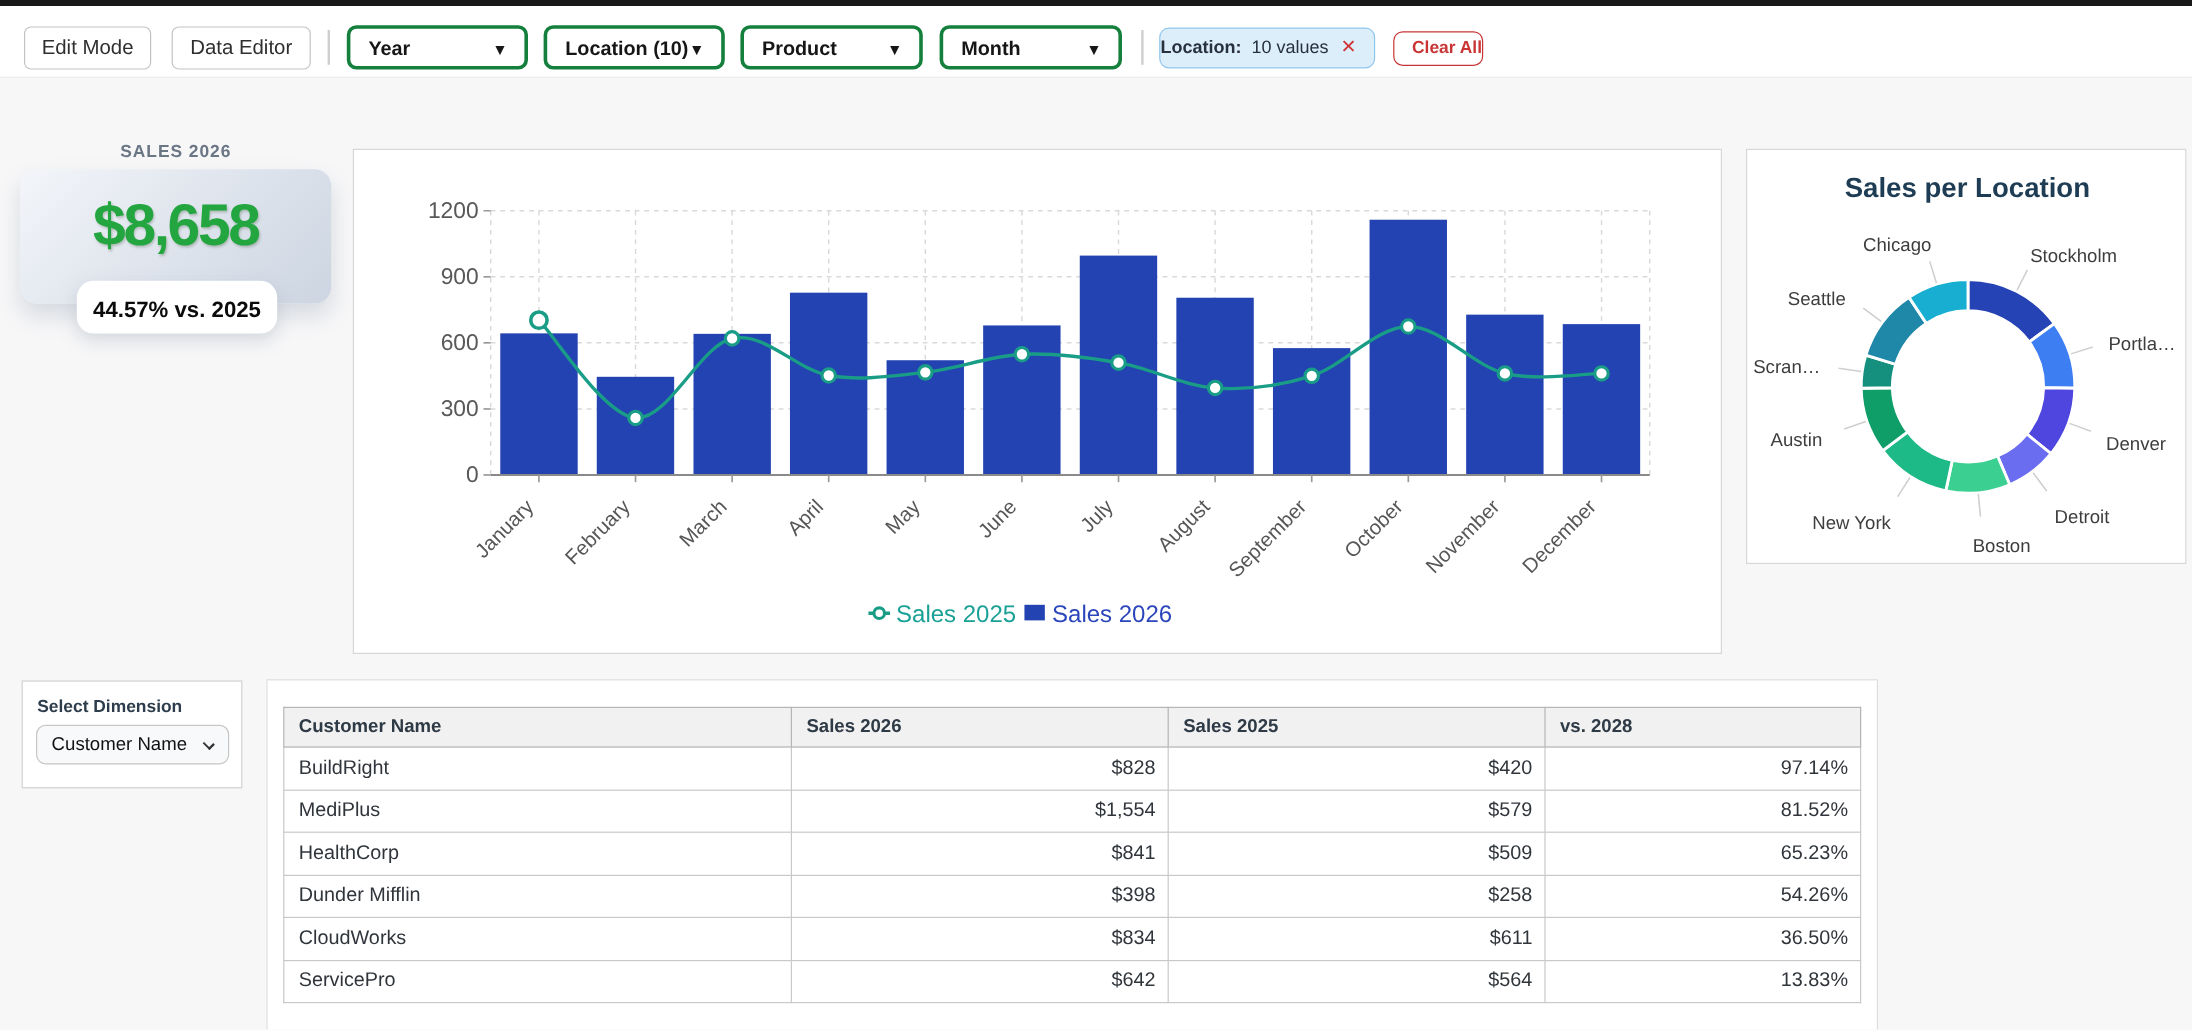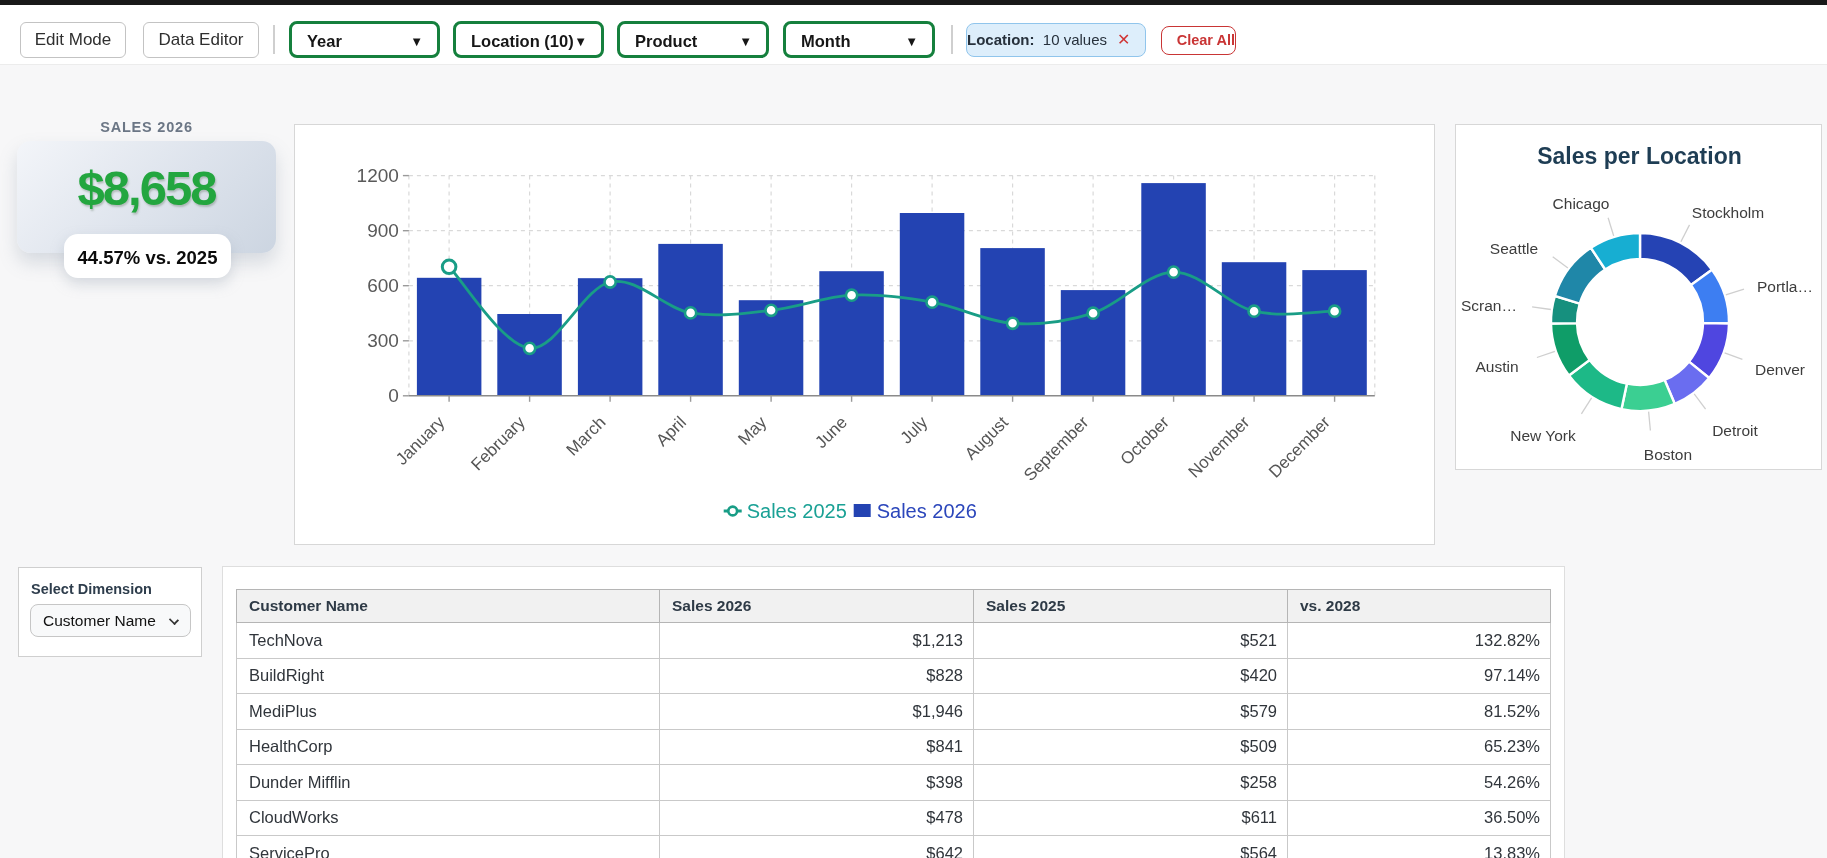--- a/index.html
+++ b/index.html
@@ -221,52 +221,46 @@
           <col style="width:263px">
         </colgroup>
       <tbody>
           <tr>
             <th>Customer Name</th>
             <th>Sales 2026</th>
             <th>Sales 2025</th>
             <th>vs. 2028</th>
           </tr>
 <tr>
-            <td class="nm">TechNova</td>
-            <td class="num">$1,213</td>
-            <td class="num">$521</td>
-            <td class="num">132.82%</td>
-          </tr>
-<tr>
             <td class="nm">BuildRight</td>
             <td class="num">$828</td>
             <td class="num">$420</td>
             <td class="num">97.14%</td>
           </tr>
 <tr>
             <td class="nm">MediPlus</td>
-            <td class="num">$1,946</td>
+            <td class="num">$1,554</td>
             <td class="num">$579</td>
             <td class="num">81.52%</td>
           </tr>
 <tr>
             <td class="nm">HealthCorp</td>
             <td class="num">$841</td>
             <td class="num">$509</td>
             <td class="num">65.23%</td>
           </tr>
 <tr>
             <td class="nm">Dunder Mifflin</td>
             <td class="num">$398</td>
             <td class="num">$258</td>
             <td class="num">54.26%</td>
           </tr>
 <tr>
             <td class="nm">CloudWorks</td>
-            <td class="num">$478</td>
+            <td class="num">$834</td>
             <td class="num">$611</td>
             <td class="num">36.50%</td>
           </tr>
 <tr>
             <td class="nm">ServicePro</td>
             <td class="num">$642</td>
             <td class="num">$564</td>
             <td class="num">13.83%</td>
           </tr>
     </tbody>

